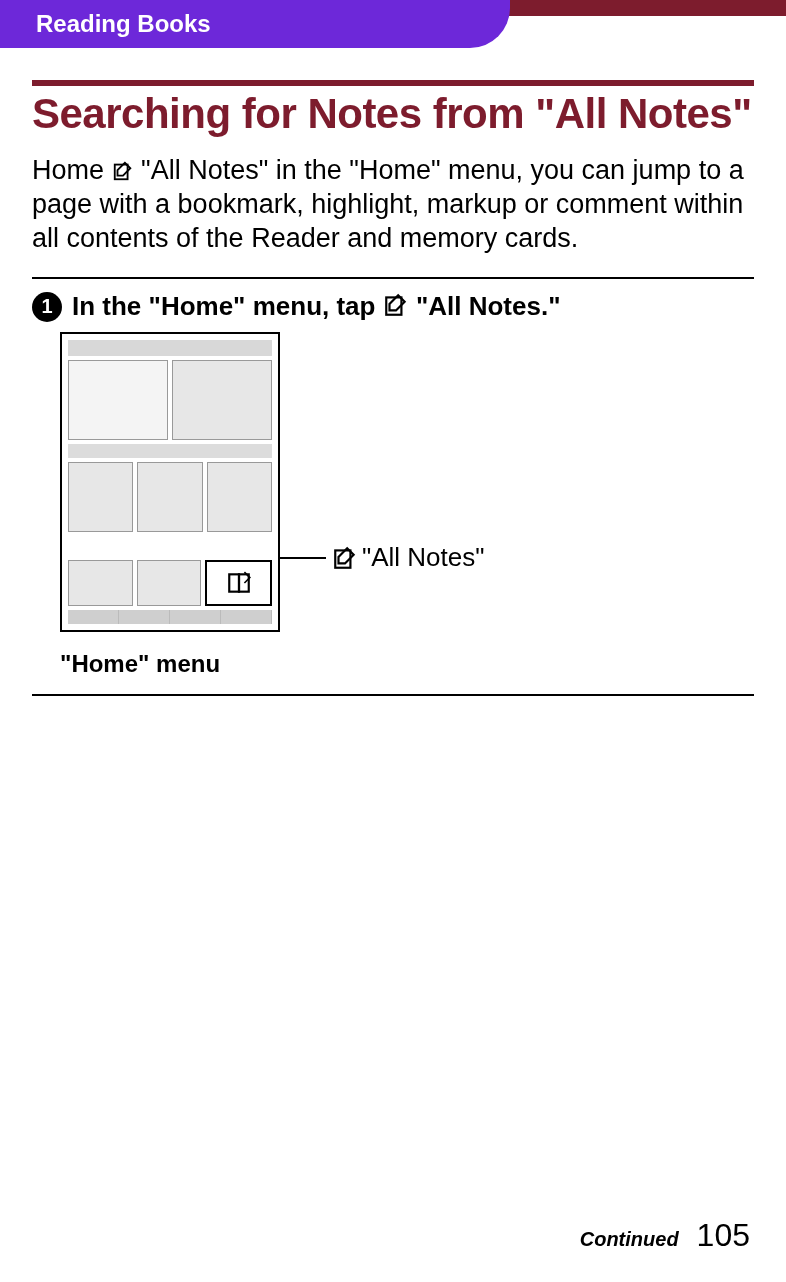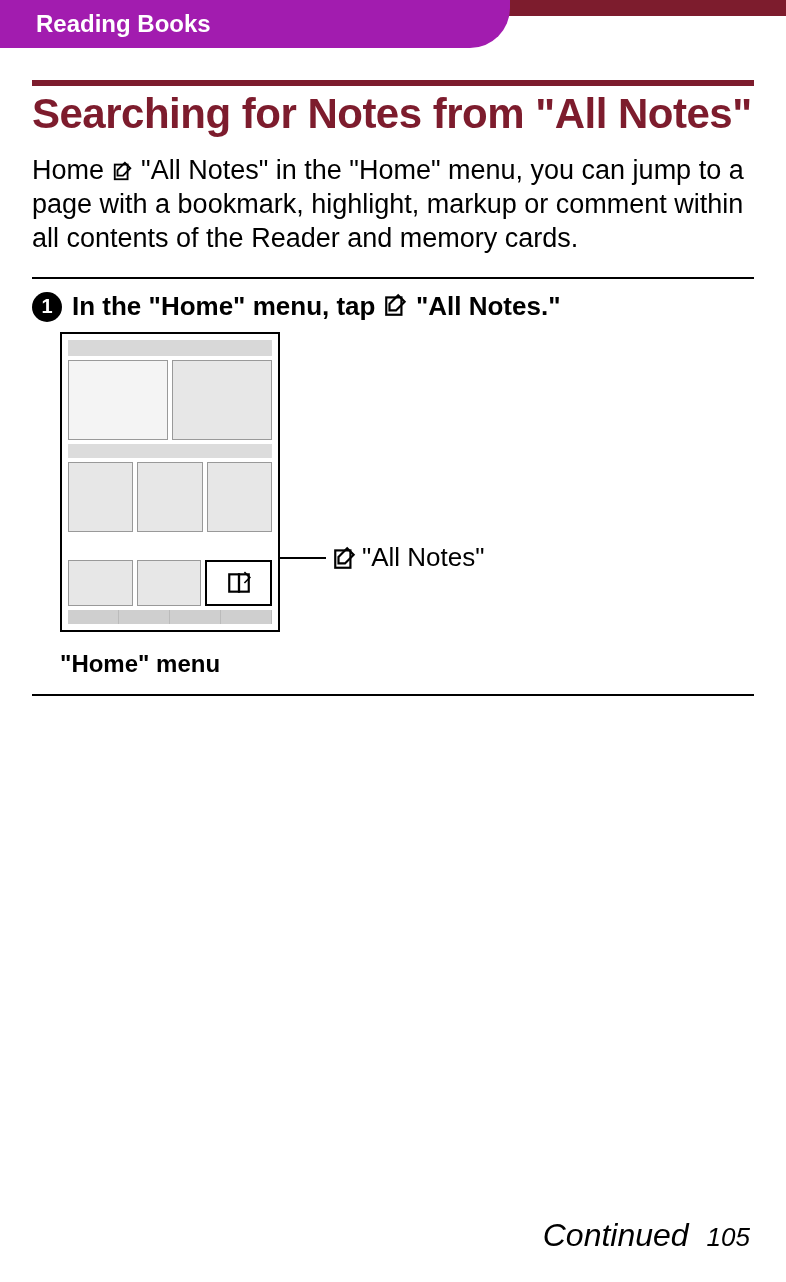--- a/index.html
+++ b/index.html
@@ -1,20 +1,20 @@
 <!DOCTYPE html>
 <html><head>
 <meta charset="utf-8">
 <style>
   * { box-sizing: border-box; margin: 0; padding: 0; }
   html, body { width: 786px; height: 1282px; font-family: Arial, Helvetica, sans-serif; background: #fff; color: #000; }
   .page { width: 786px; height: 1282px; position: relative; padding: 0; }
   .header-bar { position: relative; height: 62px; }
   .header-bg { position: absolute; top: 0; left: 0; right: 0; height: 16px; background: #7d1c2d; }
-  .header-tab { position: absolute; top: 0; left: 0; height: 48px; width: 510px; background: #a21caf; border-bottom-right-radius: 40px; display: flex; align-items: center; padding-left: 36px; }
+  .header-tab { position: absolute; top: 0; left: 0; height: 48px; width: 510px; background: #6d28d9; border-bottom-right-radius: 40px; display: flex; align-items: center; padding-left: 36px; }
   .header-tab .text { color: #fff; font-weight: bold; font-size: 24px; }
   .title-rule { margin: 18px 32px 2px 32px; height: 6px; background: #7d1c2d; }
   .main-title { color: #7d1c2d; font-weight: 900; font-size: 42px; line-height: 1.05; margin: 6px 32px 18px 32px; letter-spacing: -0.5px; }
   .intro { font-size: 27px; line-height: 1.25; margin: 0 32px 22px 32px; }
   .thin-rule { margin: 0 32px; height: 2px; background: #000; }
   .step-row { display: flex; align-items: center; margin: 12px 32px 10px 32px; gap: 10px; }
   .step-bullet { width: 30px; height: 30px; border-radius: 50%; background: #000; color: #fff; font-weight: bold; font-size: 20px; display: flex; align-items: center; justify-content: center; flex: 0 0 auto; }
   .step-text { font-size: 26px; font-weight: bold; }
   .figure-area { margin: 6px 32px 18px 60px; display: flex; align-items: flex-start; }
   .device { width: 220px; height: 300px; border: 2px solid #000; background: #fff; padding: 6px; display: flex; flex-direction: column; gap: 4px; }
@@ -29,22 +29,22 @@
   .dev-icons .dev-box { flex:1; height: 46px; display:flex; align-items:center; justify-content:center;}
   .dev-icons .target { border: 2px solid #000; background:#fff; }
   .dev-foot { height: 14px; background:#cfcfcf; display:flex;}
   .dev-foot div{flex:1; border-right:1px solid #bbb;}
   .pointer { display:flex; align-items:center; margin-top: 210px; }
   .pointer-line { width: 46px; height: 2px; background: #000; }
   .pointer-label { font-size: 26px; margin-left: 6px; display:flex; align-items:center; gap:4px;}
   .caption { font-weight: bold; font-size: 24px; margin: 6px 0 0 60px; }
   .thin-rule.lower { margin-top: 16px; }
   .footer { position: absolute; bottom: 28px; right: 36px; display: flex; align-items: baseline; gap: 18px; }
-  .footer .cont { font-style: italic; font-weight: normal; font-size: 32px; }
-  .footer .pageno { font-size: 26px; font-style: italic; }
+  .footer .cont { font-style: italic; font-weight: bold; font-size: 20px; }
+  .footer .pageno { font-size: 32px; }
   .inline-icon { display:inline-flex; vertical-align: -3px; }
   .inline-icon svg { width: 22px; height: 22px; }
   .small-icon svg { width: 26px; height: 26px; }
 </style>
 </head>
 <body>
 <div class="page">
 
 <div class="header-bar">
   <div class="header-bg"></div>

